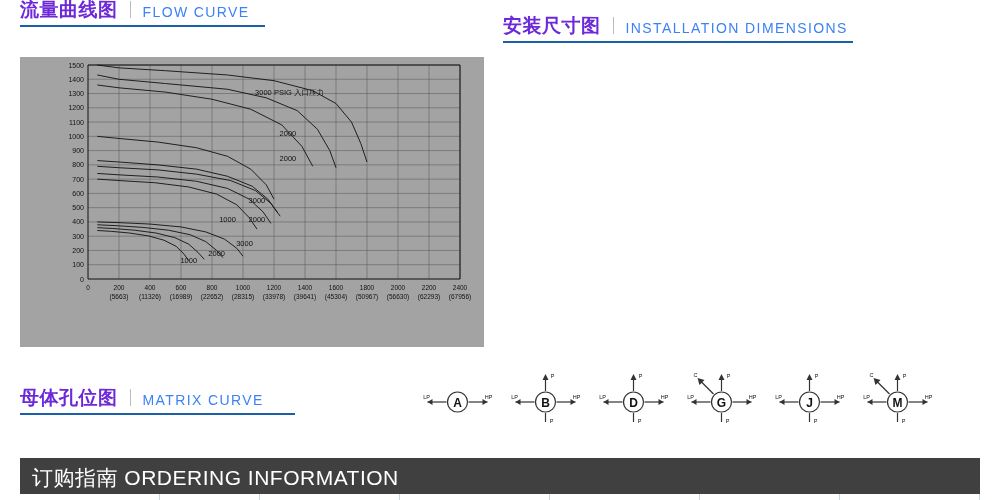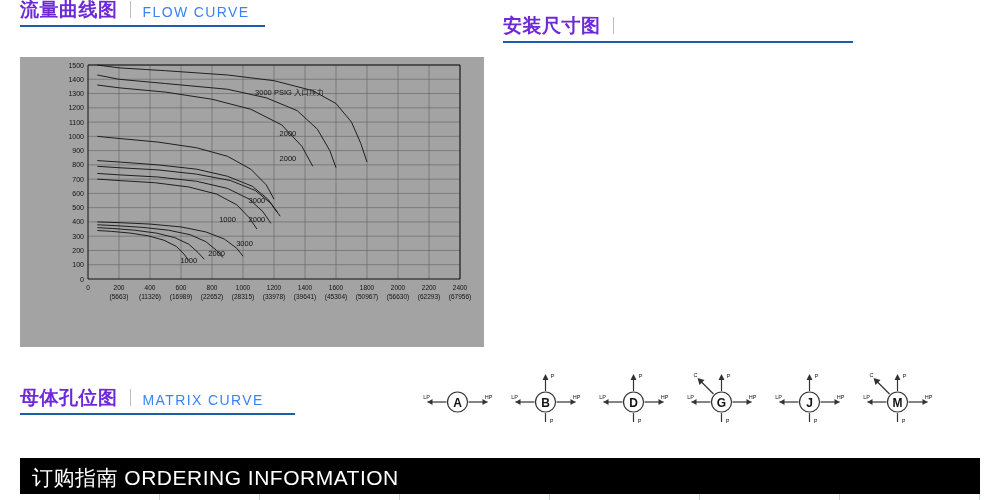--- a/index.html
+++ b/index.html
@@ -75,21 +75,21 @@
     height: 60px;
   }
 
   
   #order-bar {
     position: absolute;
     left: 20px;
     top: 458px;
     width: 960px;
     height: 40px;
-    background: #000000;
+    background: #404040;
     display: flex;
     align-items: center;
   }
   #order-bar .title {
     color: #ffffff;
     font-size: 21px;
     padding-left: 12px;
     letter-spacing: 0.5px;
     white-space: nowrap;
   }
@@ -113,20 +113,21 @@
 
 <div class="sec-head" id="head-flow">
   <span class="cn">流量曲线图</span>
   <span class="divider"></span>
   <span class="en">FLOW CURVE</span>
 </div>
 
 <div class="sec-head" id="head-install">
   <span class="cn">安装尺寸图</span>
   <span class="divider"></span>
+  <span class="en">INSTALLATION DIMENSIONS</span>
 </div>
 
 <div class="sec-head" id="head-matrix">
   <span class="cn">母体孔位图</span>
   <span class="divider"></span>
   <span class="en">MATRIX CURVE</span>
 </div>
 
 <div id="chart-panel">
   <svg id="chart-svg" width="464" height="290" viewBox="0 0 464 290">

